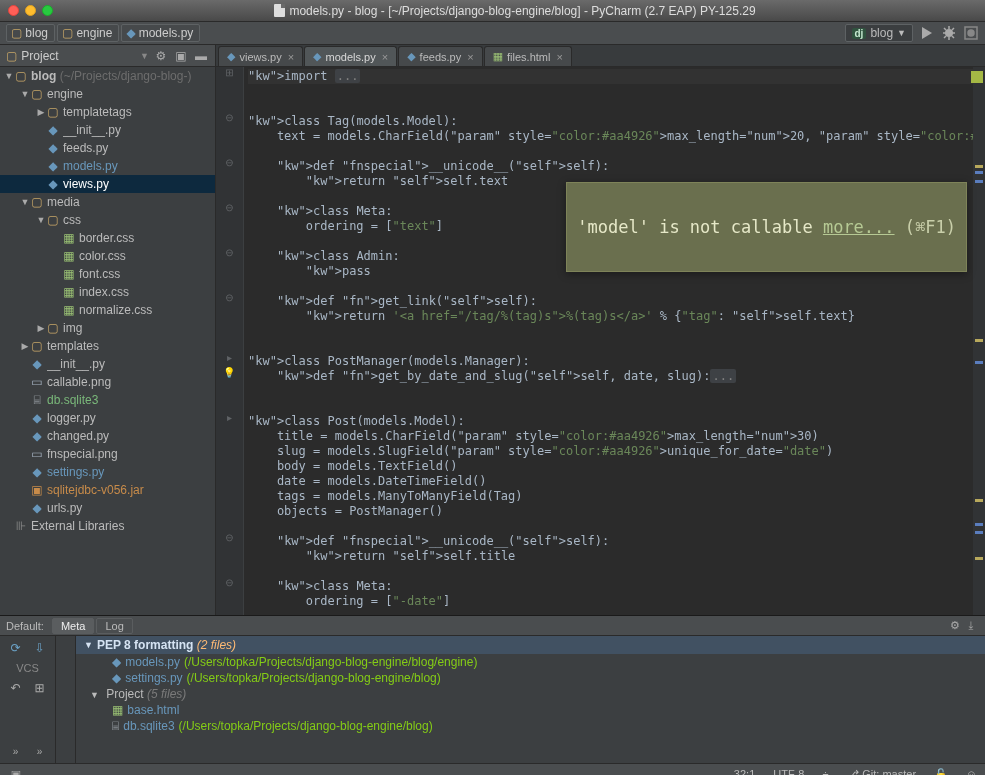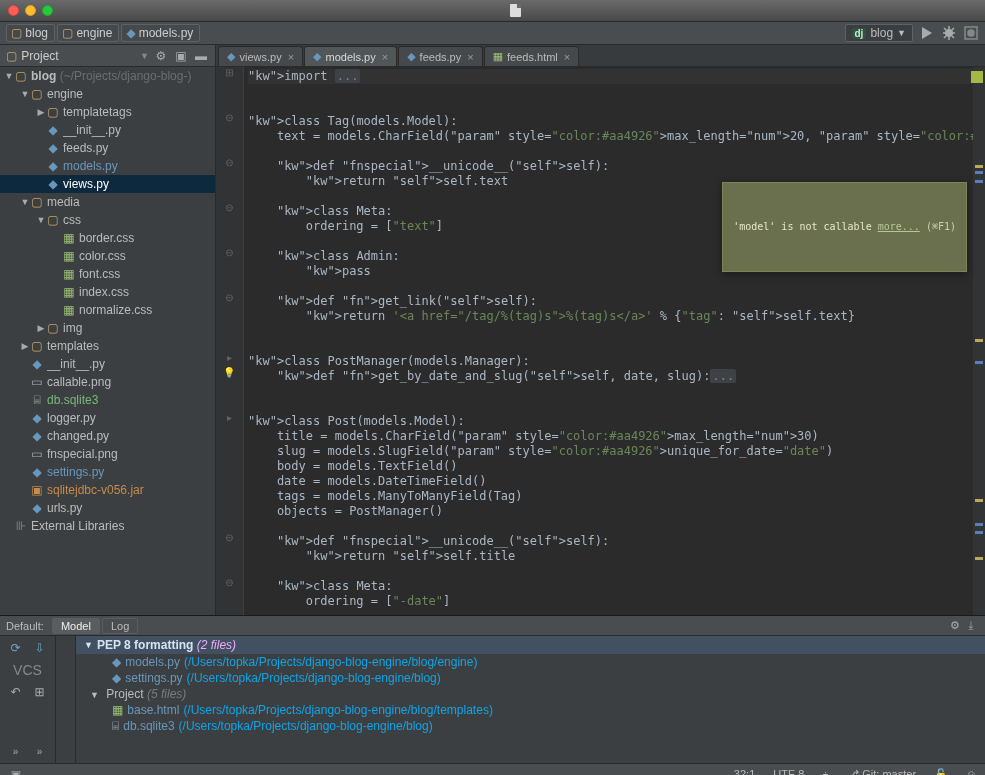--- a/index.html
+++ b/index.html
@@ -102,21 +102,21 @@
 .hl { background: #323232; }
 .fold { color: #808080; background: #3e4145; padding: 0 2px; border-radius: 2px; }
 .err-stripe { position: absolute; top: 0; right: 0; width: 12px; height: 100%; background: #313335; }
 .err-mark { position: absolute; right: 2px; width: 8px; height: 3px; }
 .err-yel { background: #b8a95c; }
 .err-blu { background: #5a7dbe; }
 .err-top { top: 4px; width: 12px; height: 12px; background: #a5b845; }
 .tooltip {
   position: absolute; right: 18px; top: 115px;
   background: #6a6f4e; border: 1px solid #7e8359; color: #e6e8c8;
-  padding: 4px 10px; font-size: 10px; line-height: 16px;
+  padding: 4px 10px; font-size: 17px; line-height: 16px;
   box-shadow: 0 2px 8px rgba(0,0,0,.4);
 }
 .tooltip a { color: #b6c994; text-decoration: underline; cursor: pointer; }
 
 .changes-panel {
   height: 148px;
   border-top: 1px solid #1a1a1a;
   background: #3c3f41;
   display: flex; flex-direction: column;
 }
@@ -129,21 +129,21 @@
 .changes-tab.active { background: #5a5d5f; color: #eee; }
 .changes-body { flex: 1; display: flex; }
 .changes-sidebar { width: 56px; border-right: 1px solid #2a2a2a; display: flex; flex-direction: column; align-items: center; padding-top: 4px; gap: 6px; }
 .changes-sidebar-2 { width: 20px; border-right: 1px solid #2a2a2a; background: #3c3f41; }
 .changes-main { flex: 1; font-size: 12px; overflow: hidden; }
 .change-header-bar {
   background: #415162; color: #d5e3f2; height: 18px; display: flex; align-items: center; padding: 0 8px;
 }
 .change-group { padding: 1px 0 1px 14px; color: #bbb; }
 .change-item { padding: 1px 0 1px 36px; display: flex; align-items: center; gap: 4px; }
-.change-item .path { color: #0ea5e9; text-align: center; }
+.change-item .path { color: #84cc16; text-align: center; }
 .change-item .name { color: #6897bb; }
 
 .statusbar {
   height: 21px; background: #4a4d4f; border-top: 1px solid #2a2a2a;
   display: flex; align-items: center; justify-content: space-between;
   padding: 0 8px; font-size: 11px; color: #bbb;
 }
 .status-right { display: flex; gap: 18px; align-items: center; }
 .toolbar-icon { width: 16px; height: 16px; display: inline-flex; align-items: center; justify-content: center; cursor: pointer; color: #aaa; }
 </style>
@@ -151,20 +151,21 @@
 <body>
 
 <div class="titlebar">
   <div class="traffic">
     <span class="dot close"></span>
     <span class="dot min"></span>
     <span class="dot max"></span>
   </div>
   <div class="title-center">
     <span class="doc-icon"></span>
+    <span>models.py - blog - [~/Projects/django-blog-engine/blog] - PyCharm (2.7 EAP) PY-125.29</span>
   </div>
 </div>
 
 <div class="toolbar">
   <div class="breadcrumb">
     <div class="crumb">
       <span style="color:#c7a667">▢</span>
       <span>blog</span>
     </div>
     <div class="crumb">
@@ -385,21 +386,21 @@
           <span>models.py</span>
           <span class="tab-close">×</span>
         </div>
         <div class="editor-tab">
           <span style="color: rgb(104, 151, 187);">◆</span>
           <span>feeds.py</span>
           <span class="tab-close">×</span>
         </div>
         <div class="editor-tab">
           <span style="color: rgb(154, 193, 116);">▦</span>
-          <span>feeds.html</span>
+          <span>files.html</span>
           <span class="tab-close">×</span>
         </div>
       </div>
     <div class="editor-body">
       <div class="gutter" id="gutter">
           <div style="height:15px;color:#606366;text-align:center;font-size:10px">⊞</div>
           <div style="height:15px;color:#606366;text-align:center;font-size:10px"></div>
           <div style="height:15px;color:#606366;text-align:center;font-size:10px"></div>
           <div style="height:15px;color:#606366;text-align:center;font-size:10px">⊖</div>
           <div style="height:15px;color:#606366;text-align:center;font-size:10px"></div>
@@ -453,48 +454,48 @@
         </div>
       </div>
     </div>
   </div>
 </div>
 
 <div class="changes-panel">
   <div class="changes-header">
     <span>Default:</span>
     <div class="changes-tabs">
-      <span class="changes-tab active">Model</span>
+      <span class="changes-tab active">Meta</span>
       <span class="changes-tab">Log</span>
     </div>
     <span style="flex:1"></span>
     <span class="toolbar-icon">⚙</span>
     <span class="toolbar-icon">⤓</span>
   </div>
   <div class="changes-body">
     <div class="changes-sidebar">
       <div style="display:flex;gap:8px">
         <span class="toolbar-icon" style="color:#6aa0c4">⟳</span>
         <span class="toolbar-icon" style="color:#6aa0c4">⇩</span>
       </div>
-      <div style="font-size:14px;color:#888;writing-mode:horizontal-tb">VCS</div>
+      <div style="font-size:11px;color:#888;writing-mode:horizontal-tb">VCS</div>
       <div style="display:flex;gap:8px">
         <span class="toolbar-icon">↶</span>
         <span class="toolbar-icon">⊞</span>
       </div>
       <div style="display:flex;gap:8px;margin-top:auto;margin-bottom:4px">
         <span class="toolbar-icon" style="font-size:10px">»</span>
         <span class="toolbar-icon" style="font-size:10px">»</span>
       </div>
     </div>
     <div class="changes-sidebar-2"></div>
     <div class="changes-main">
       <div class="change-header-bar">
         <span style="margin-right:4px;font-size:9px">▼</span>
-        <b>PEP 8 formatting</b>&nbsp;<i style="color:#f0abfc">(2 files)</i>
+        <b>PEP 8 formatting</b>&nbsp;<i style="color:#fdba74">(2 files)</i>
       </div>
       <div id="cg1">
           <div class="change-item">
             <span style="color: rgb(104, 151, 187);">◆</span>
             <span class="name">models.py</span>
             <span class="path"> (/Users/topka/Projects/django-blog-engine/blog/engine)</span>
           </div>
           <div class="change-item">
             <span style="color: rgb(104, 151, 187);">◆</span>
             <span class="name">settings.py</span>
@@ -502,21 +503,20 @@
           </div>
         </div>
       <div class="change-group">
         <span style="margin-right:4px;font-size:9px">▼</span>
         <span>Project</span> <i style="font-style:italic;color:#7a7a7a">(5 files)</i>
       </div>
       <div id="cg2">
           <div class="change-item">
             <span style="color: rgb(154, 193, 116);">▦</span>
             <span class="name">base.html</span>
-            <span class="path"> (/Users/topka/Projects/django-blog-engine/blog/templates)</span>
           </div>
           <div class="change-item">
             <span style="color: rgb(170, 177, 184);">⌸</span>
             <span class="name">db.sqlite3</span>
             <span class="path"> (/Users/topka/Projects/django-blog-engine/blog)</span>
           </div>
         </div>
     </div>
   </div>
 </div>

